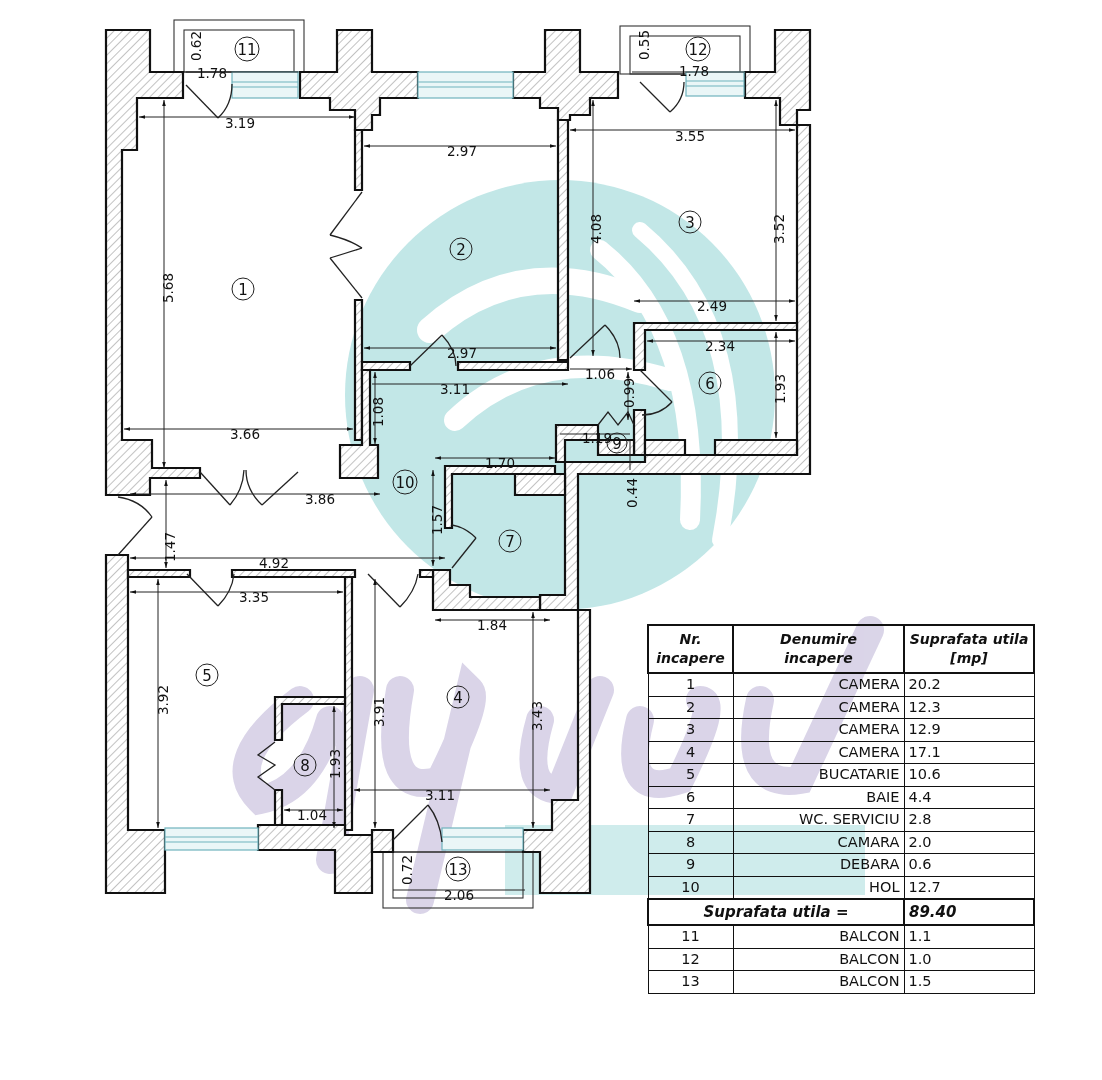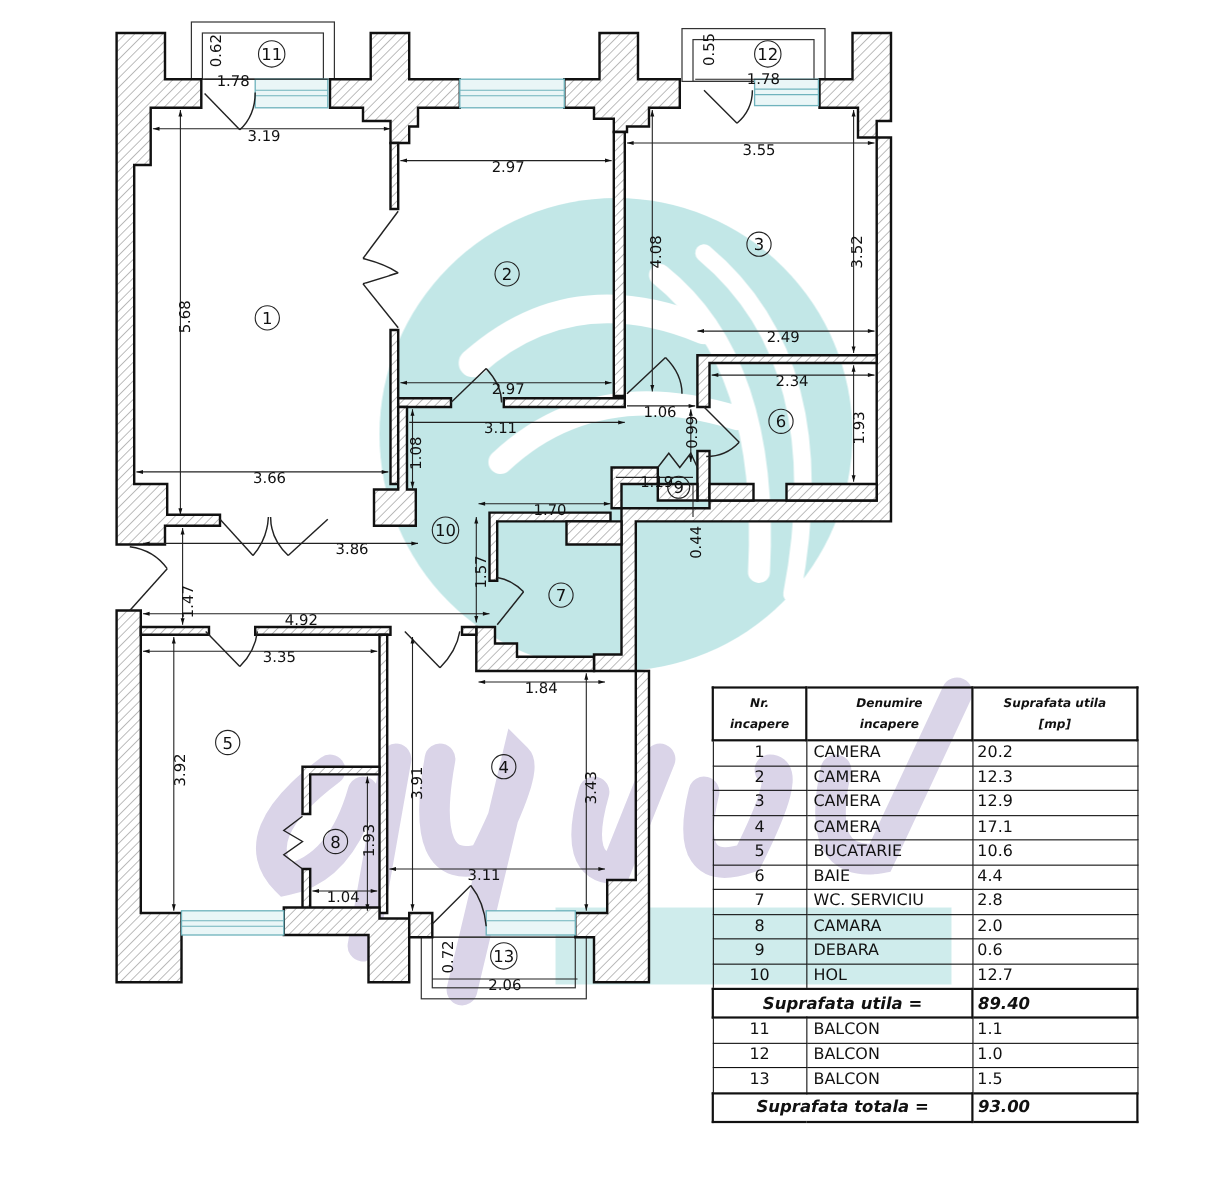--- a/index.html
+++ b/index.html
@@ -8,23 +8,23 @@
   .dim{font-family:"DejaVu Sans",sans-serif;font-size:13.5px;fill:#111;}
   .lbl{font-family:"DejaVu Sans",sans-serif;font-size:15px;fill:#111;}
   .wall{fill:url(#hatch);stroke:#111;stroke-width:2.2;}
   .win{fill:#eaf6f7;stroke:#6fb3bd;stroke-width:1.2;}
   .thin{stroke:#222;stroke-width:1;fill:none;}
   .door{stroke:#222;stroke-width:1.3;fill:none;}
   .balc{fill:none;stroke:#333;stroke-width:1.1;}
   
   #tbl{position:absolute;left:647px;top:624px;width:388px;border-collapse:collapse;font-family:"DejaVu Sans",sans-serif;font-size:14.5px;color:#111;background:transparent;}
   #tbl td,#tbl th{border:1px solid #111;padding:0 4px;height:21.5px;line-height:21px;}
-  #tbl th{font-style:italic;font-weight:bold;font-size:11px;line-height:19px;height:46px;border:2px solid #111;margin-left:41px;}
+  #tbl th{font-style:italic;font-weight:bold;font-size:14px;line-height:19px;height:46px;border:2px solid #111;margin-left:41px;}
   #tbl td.n{text-align:center;width:76px;}
-  #tbl td.d{text-align:left;padding-left:6px;width:140px;}
+  #tbl td.d{text-align:right;padding-left:26px;width:140px;}
   #tbl td.v{text-align:left;}
   #tbl tr.sum td{border:2.5px solid #111;font-weight:bold;font-style:italic;font-size:15px;height:24px;margin-left:26px;}
   #tbl tr.sum td.sl{text-align:center;}
 </style>
 </head>
 <body>
 
 <svg id="plan" viewBox="0 0 1102 1080" xmlns="http://www.w3.org/2000/svg">
   <defs>
     <pattern id="hatch" width="6" height="6" patternUnits="userSpaceOnUse" patternTransform="rotate(45)">
@@ -369,18 +369,14 @@
     <tr>
         <td class="n">12</td>
         <td class="d">BALCON</td>
         <td class="v">1.0</td>
       </tr>
     <tr>
         <td class="n">13</td>
         <td class="d">BALCON</td>
         <td class="v">1.5</td>
       </tr>
-    <tr class="sum">
-        <td class="sl" colspan="2">Suprafata totala =</td>
-        <td class="v">93.00</td>
-      </tr>
   </tbody>
 </table>
 
 </body></html>

